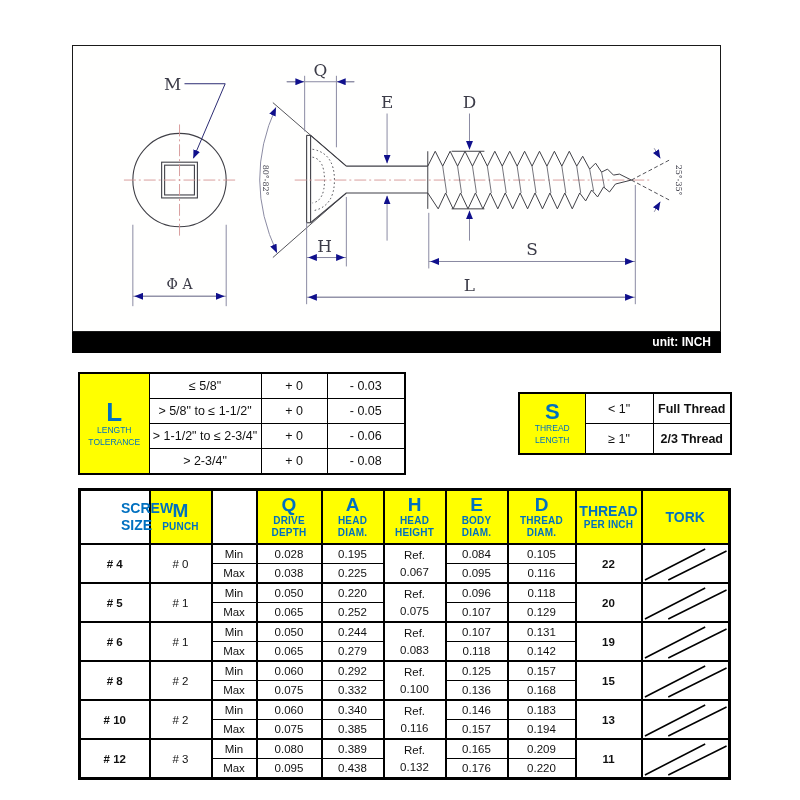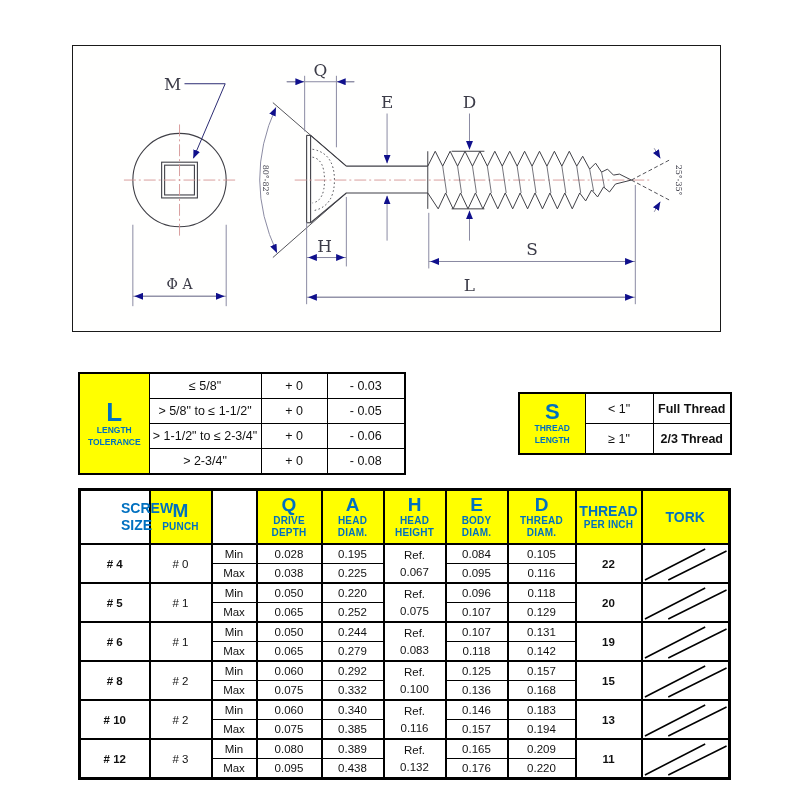--- a/index.html
+++ b/index.html
@@ -19,21 +19,21 @@
   
   table{border-collapse:collapse;table-layout:fixed;}
   td,th{padding:0;text-align:center;vertical-align:middle;}
   .ltol{position:absolute;left:78px;top:372px;width:326px;border:2.5px solid #000;}
   .ltol td{border:1.5px solid #000;height:24px;font-size:12.5px;}
   .stab{position:absolute;left:518px;top:392px;width:212px;border:2.5px solid #000;}
   .stab td{border:1.5px solid #000;height:29px;font-size:12.5px;}
   .ylab{background:#FFFF00;}
   .sym{font-size:26px;font-weight:bold;color:#0070C0;line-height:1;}
   .sym.s2{font-size:22px;}
-  .subt{font-size:8.5px;font-weight:bold;color:#0070C0;line-height:1.3;}
+  .subt{font-size:8.5px;font-weight:normal;color:#0070C0;line-height:1.3;}
   .bold{font-weight:bold;}
   
   .spec{position:absolute;left:78px;top:488px;width:650px;border:3px solid #000;}
   .spec th,.spec td{border:2px solid #000;background:#fff;}
   .spec th{height:52px;}
   .spec td{height:18px;font-size:11.5px;}
   .yel{background:#FFFF00 !important;}
   .hletter{font-size:19px;font-weight:bold;color:#0070C0;line-height:1.05;}
   .hsub{font-size:10px;font-weight:bold;color:#0070C0;line-height:1.2;letter-spacing:0.2px;}
   .hsize{font-size:14px;font-weight:bold;color:#0070C0;line-height:1.25;padding-left:40px;}
@@ -179,20 +179,23 @@
 
       <g stroke="#8a8aa2" stroke-width="1" fill="none">
         <line x1="234" y1="253" x2="565" y2="253"></line>
         <line x1="398" y1="253" x2="236" y2="253" marker-end="url(#arr)"></line>
         <line x1="398" y1="253" x2="563" y2="253" marker-end="url(#arr)"></line>
       </g>
       <text class="cadlbl" x="398" y="247" text-anchor="middle">L</text>
     </svg>
   </div>
 
+  <div class="unit-bar">
+    <span>unit: INCH</span>
+  </div>
 
   <table class="ltol">
     <colgroup>
         <col style="width:70px">
         <col style="width:112px">
         <col style="width:66px">
         <col style="width:78px">
       </colgroup>
     <tbody>
         <tr>

